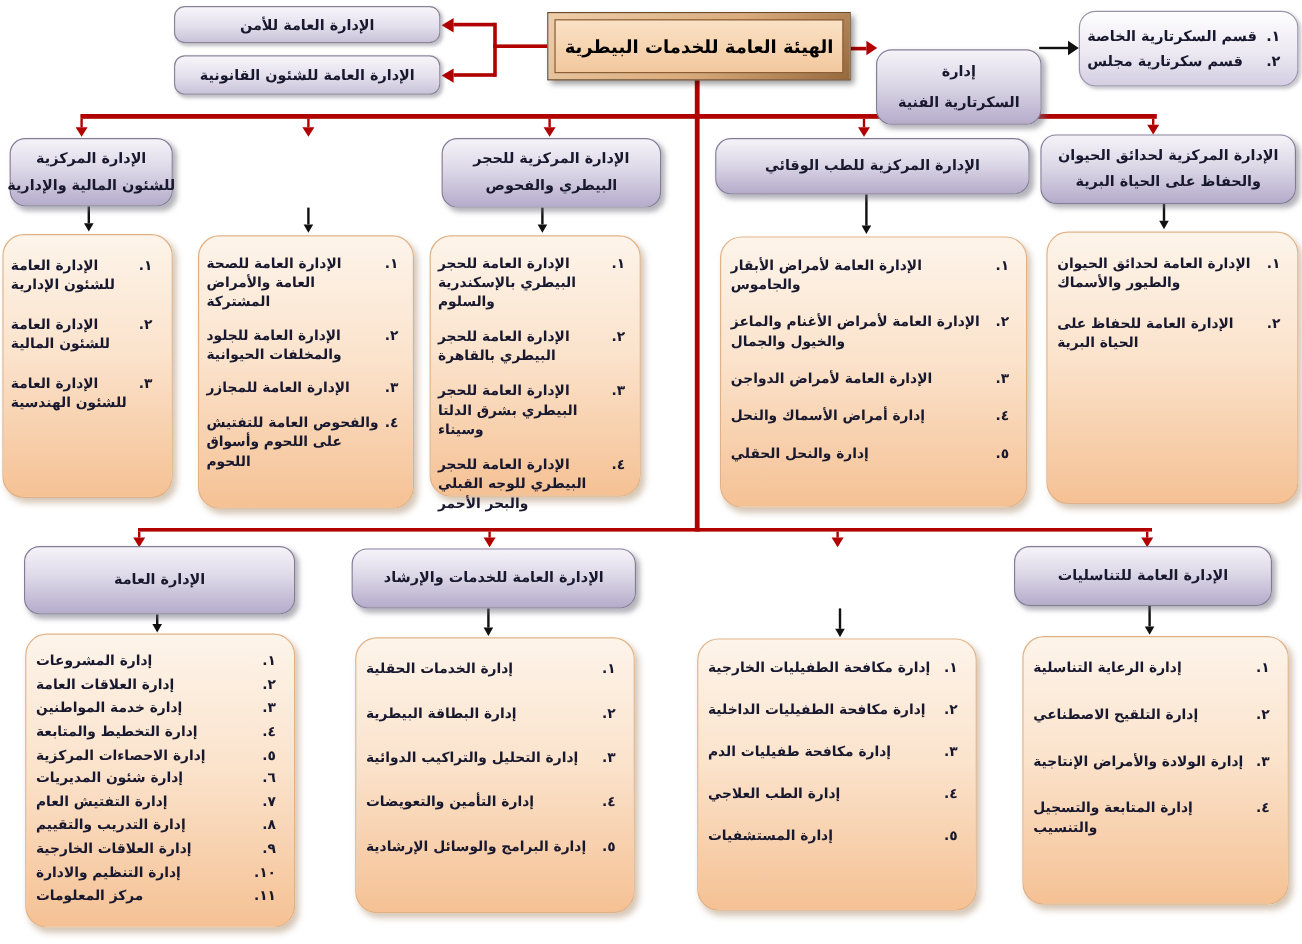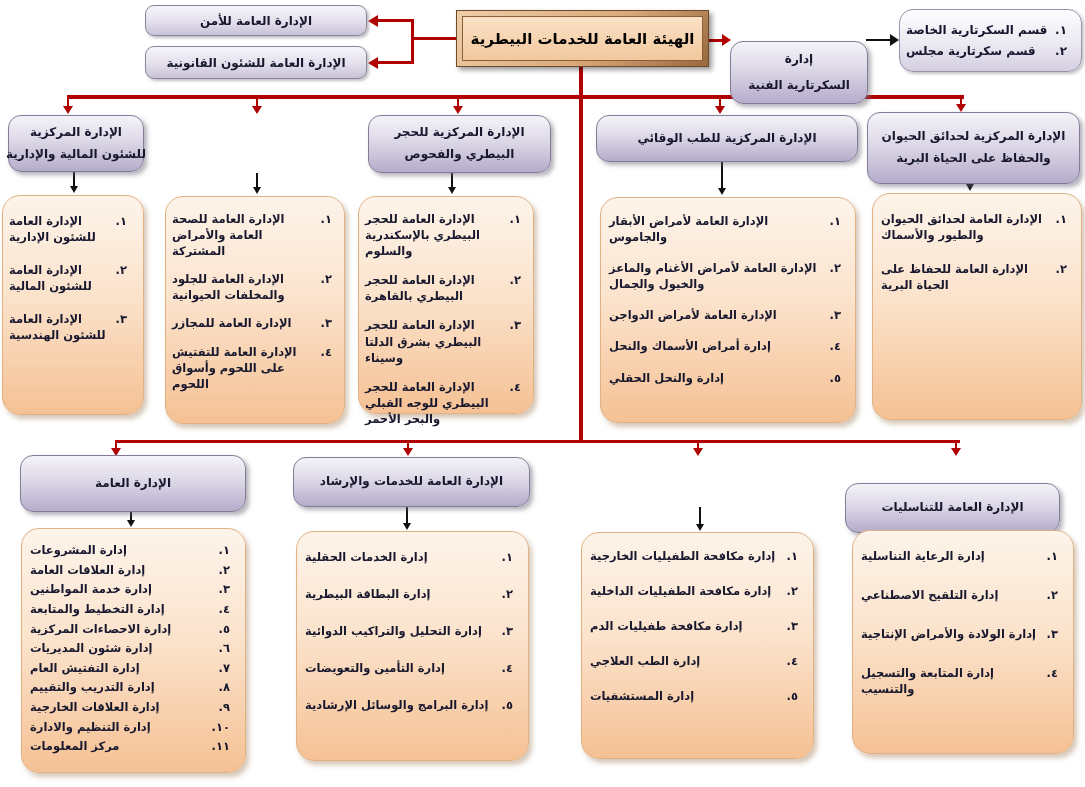--- a/index.html
+++ b/index.html
@@ -64,25 +64,25 @@
   #tl-0 { left:145px; top:5px;  width:222px; height:31px; }
   #tl-1 { left:145px; top:46px; width:222px; height:33px; }
   #tech-sec { left:730px; top:9px; width:138px; height:63px; line-height:2.1;margin-top:32px; }
   #sec-depts { left:899px; top:9px; width:183px; height:63px; }
   #sec-depts .li { --gap:7px; }
 
   #h-r2-0 { left:8px;   top:115px; width:136px; height:57px; }
   #h-r2-1 { left:167px; top:117px; width:182px; height:56px; }
   #h-r2-2 { left:368px; top:115px; width:183px; height:58px; }
   #h-r2-3 { left:596px; top:115px; width:262px; height:47px; }
-  #h-r2-4 { left:867px; top:112px; width:213px; height:72px; }
+  #h-r2-4 { left:867px; top:112px; width:213px; height:58px; }
   #h-r3-0 { left:20px;  top:455px; width:226px; height:57px; }
   #h-r3-1 { left:293px; top:457px; width:237px; height:50px; }
   #h-r3-2 { left:580px; top:457px; width:235px; height:50px; }
-  #h-r3-3 { left:845px; top:455px; width:215px; height:50px;margin-top:28px; }
+  #h-r3-3 { left:845px; top:455px; width:215px; height:50px; }
 
   #c-r2-0 { left:2px;   top:195px; width:142px; height:220px; padding:17px 16px 0 6px; }
   #c-r2-0 .li { --gap:17px; }
   #c-r2-1 { left:165px; top:196px; width:180px; height:228px; padding:14px 12px 0 6px; }
   #c-r2-1 .li { --gap:12px; }
   #c-r2-2 { left:358px; top:196px; width:176px; height:218px; padding:14px 12px 0 6px; }
   #c-r2-2 .li { --gap:13px; }
   #c-r2-3 { left:600px; top:197px; width:256px; height:226px; padding:15px 14px 0 8px; }
   #c-r2-3 .li { --gap:15px; }
   #c-r2-4 { left:872px; top:193px; width:210px; height:227px; padding:17px 14px 0 8px; }
@@ -225,21 +225,21 @@
     <div class="li">
         <span class="num">٢.</span>
         <span class="txt">الإدارة العامة للجلود والمخلفات الحيوانية</span>
       </div>
     <div class="li">
         <span class="num">٣.</span>
         <span class="txt">الإدارة العامة للمجازر</span>
       </div>
     <div class="li">
         <span class="num">٤.</span>
-        <span class="txt">الإدارة العامة للتفتيش على اللحوم وأسواق اللحوم</span>
+        <span class="txt">والفحوص العامة للتفتيش على اللحوم وأسواق اللحوم</span>
       </div>
   </div>
 
   <div class="cbox" id="c-r2-2" dir="rtl">
     <div class="li">
         <span class="num">١.</span>
         <span class="txt">الإدارة العامة للحجر البيطري بالإسكندرية والسلوم</span>
       </div>
     <div class="li">
         <span class="num">٢.</span>

